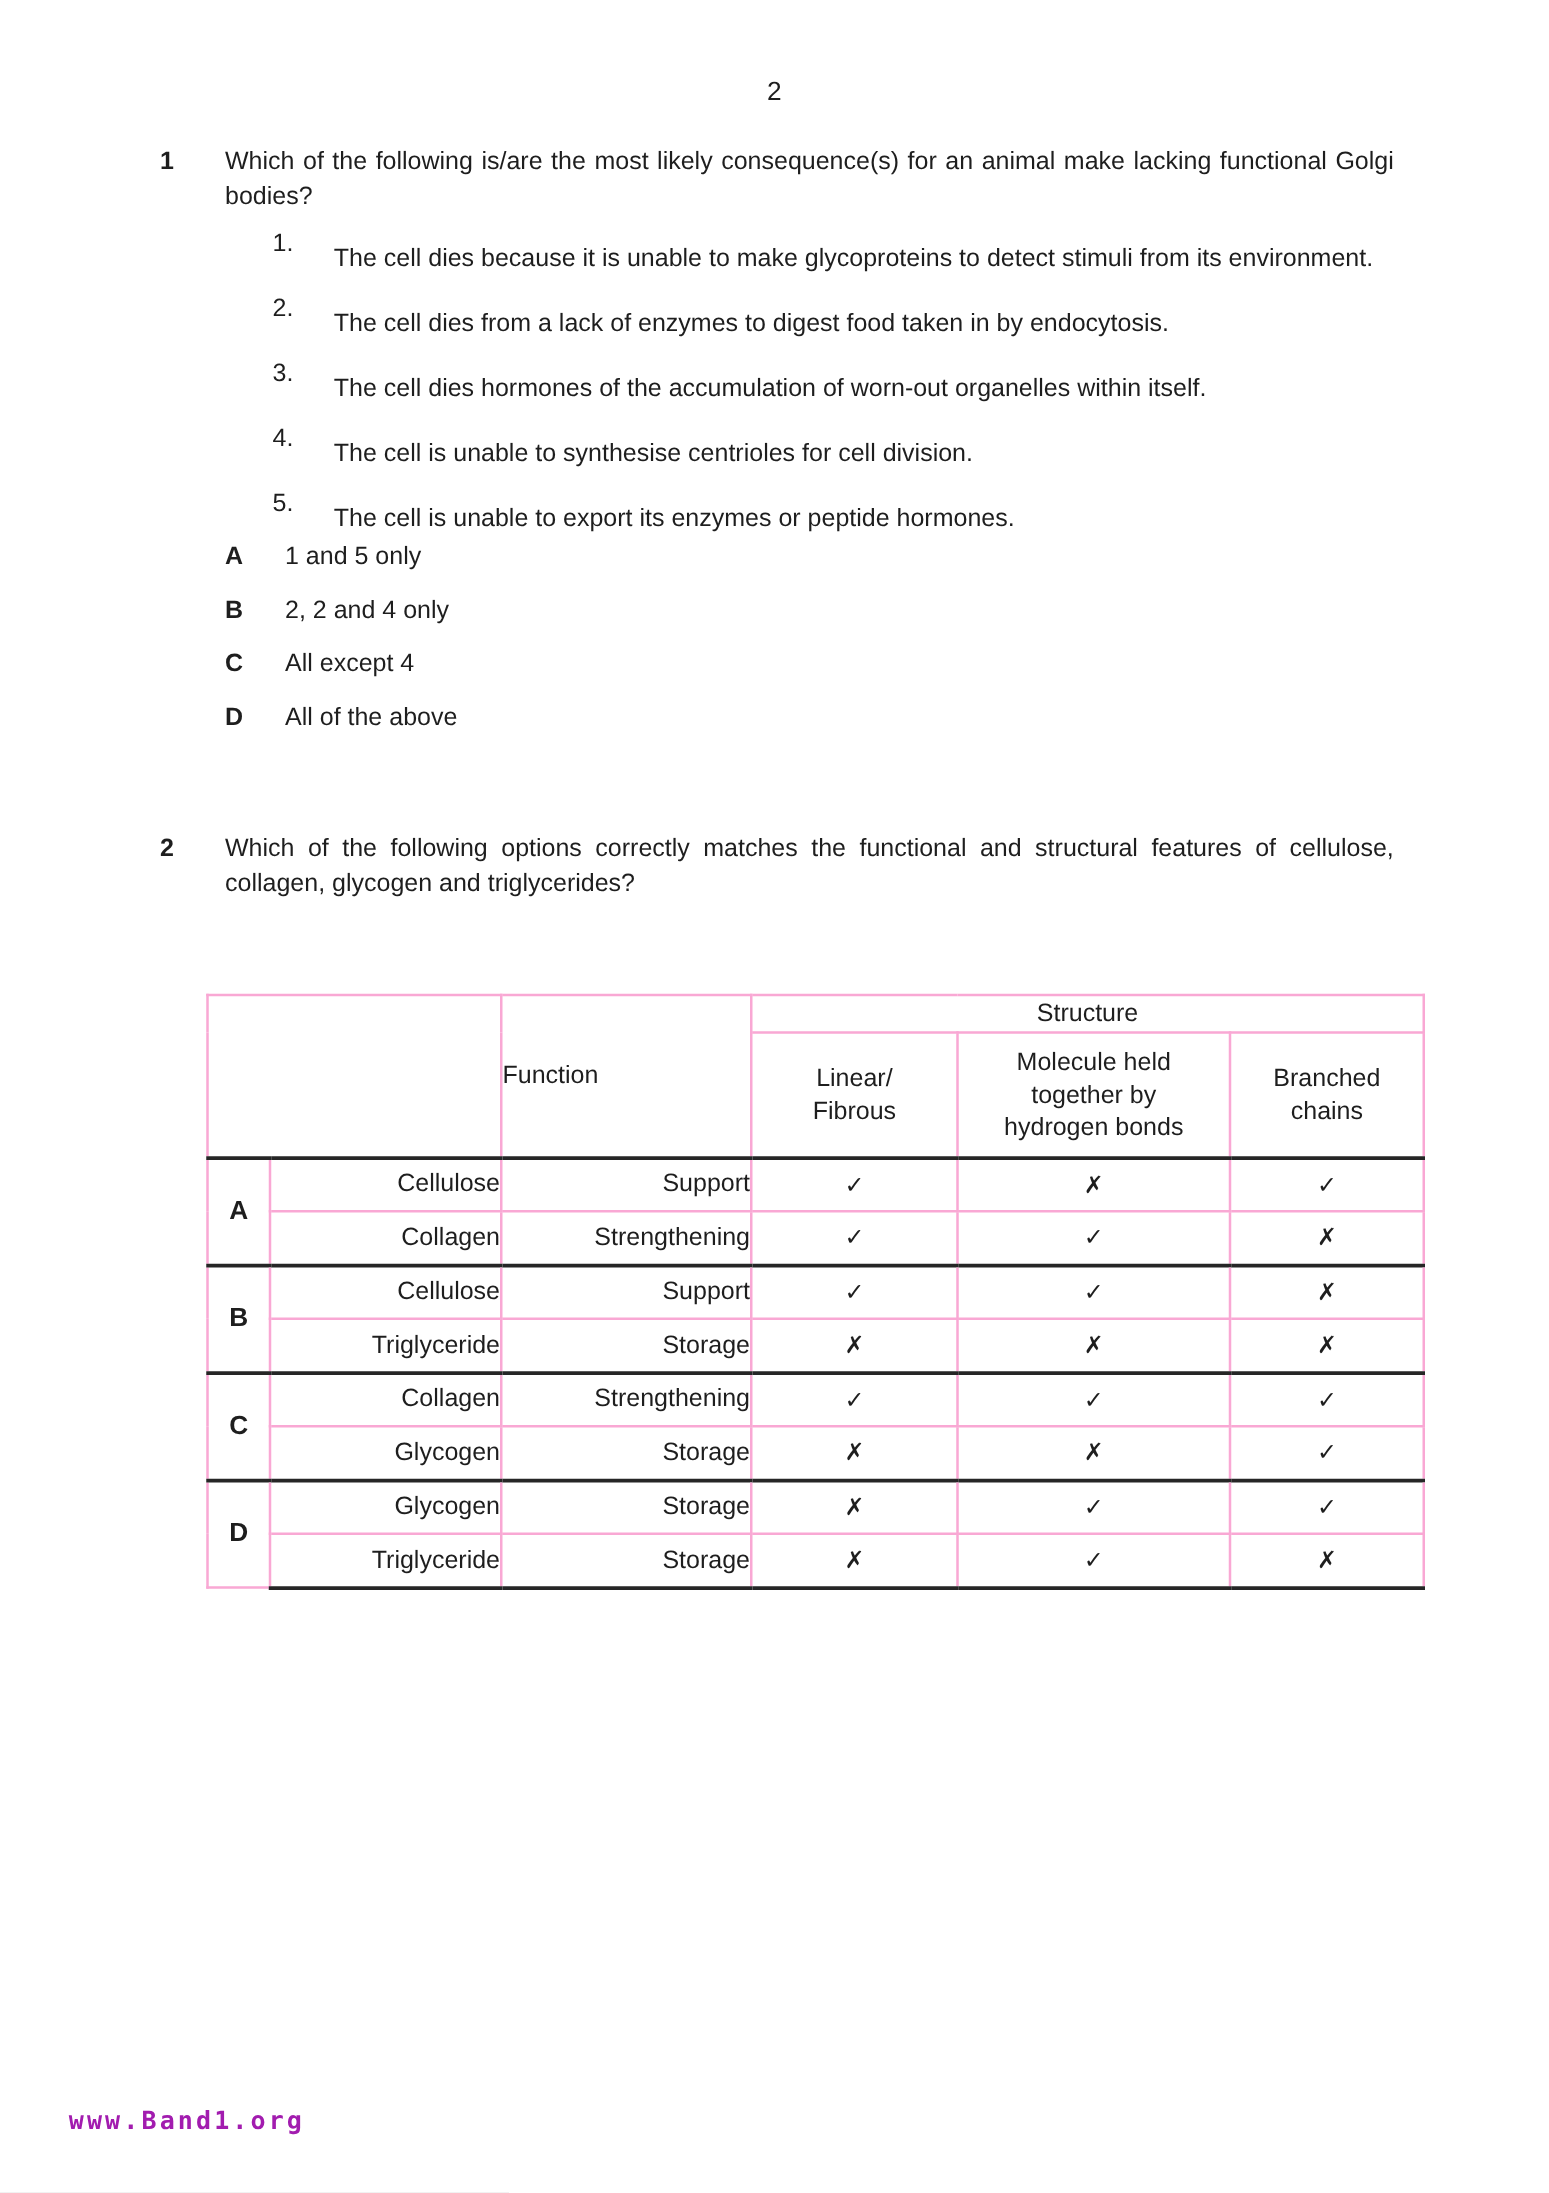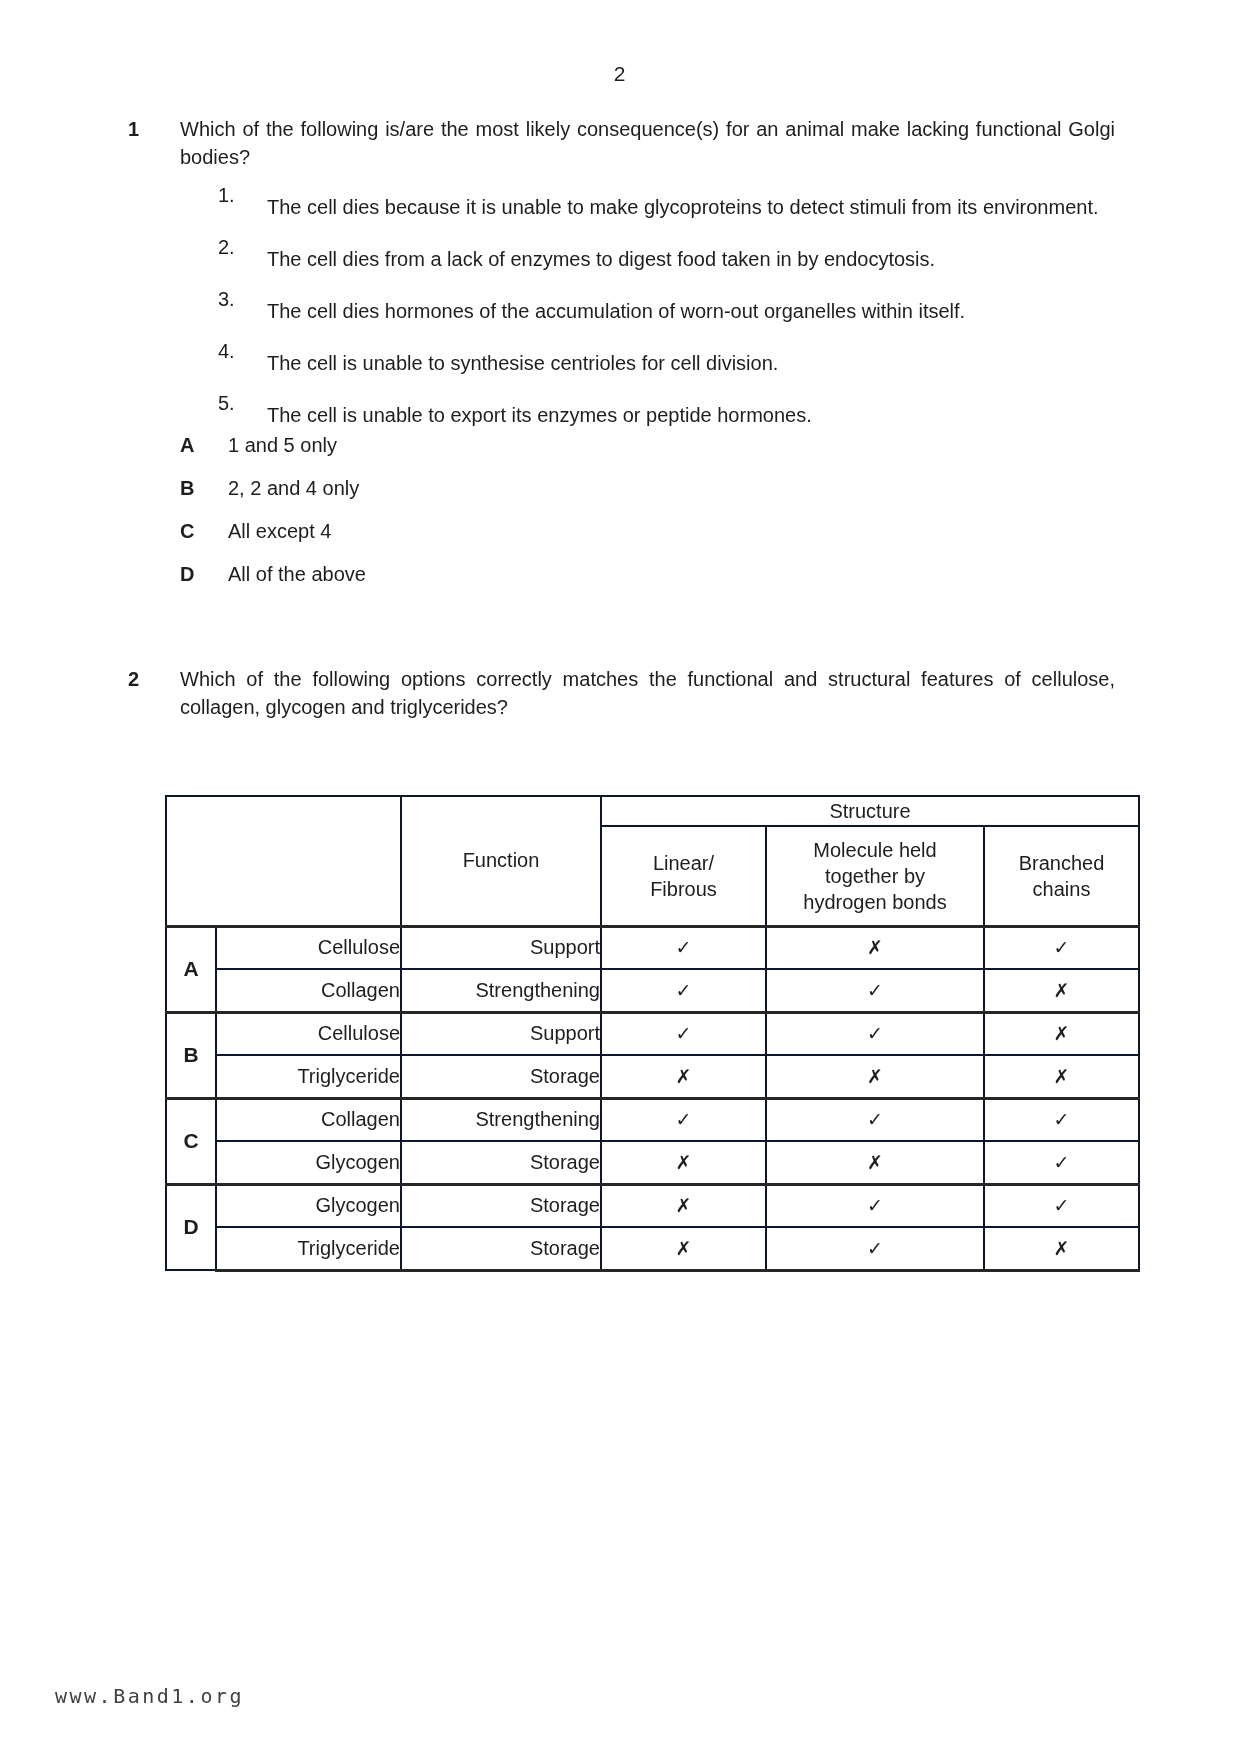--- a/index.html
+++ b/index.html
@@ -31,42 +31,42 @@
   .q1-options { position:absolute; top:432px; left:180px; }
   .option { display:flex; line-height:26px; margin-bottom:17px; }
   .opt-letter { flex:0 0 48px; font-weight:bold; }
   
   .tbl-wrap { position:absolute; top:795px; left:165px; }
   table.features {
     border-collapse:collapse; table-layout:fixed; width:973px;
     font-size:20px; color:#1e1e1e;
   }
   table.features td {
-    border:2px solid #0f172a;
+    border:2px solid #f9a8d4;
     vertical-align:middle;
     padding:0;
     overflow:hidden;
   }
   td.ghost { border:none; }
   tr.h1 { height:30px; }
   tr.h2 { height:100px; }
   tr.dr { height:43px; }
-  td.h-function { text-align:center; }
+  td.h-function { text-align:left; }
   td.h-structure { text-align:center; }
   td.h-sub { text-align:center; white-space:pre-line; line-height:26px; }
   td.letter { text-align:center; font-weight:bold; font-size:21px; }
   td.substance, td.function { text-align:right; padding-left:13px; }
   td.mark { text-align:center; font-size:19px; }
   tr.group-start td { border-top:3px solid #262626; }
   tr.last td { border-bottom:3px solid #262626; }
   
   .footer {
     position:absolute; top:1684px; left:55px;
     font-family:"DejaVu Sans Mono", monospace;
-    font-size:20px; letter-spacing:2.5px; color:#404040;
+    font-size:20px; letter-spacing:2.5px; color:#a21caf;font-weight:bold;
   }
 </style>
 </head>
 <body>
 
 <div class="page">
 
   <div class="page-number">2</div>
 
   <section class="qblock q1">

